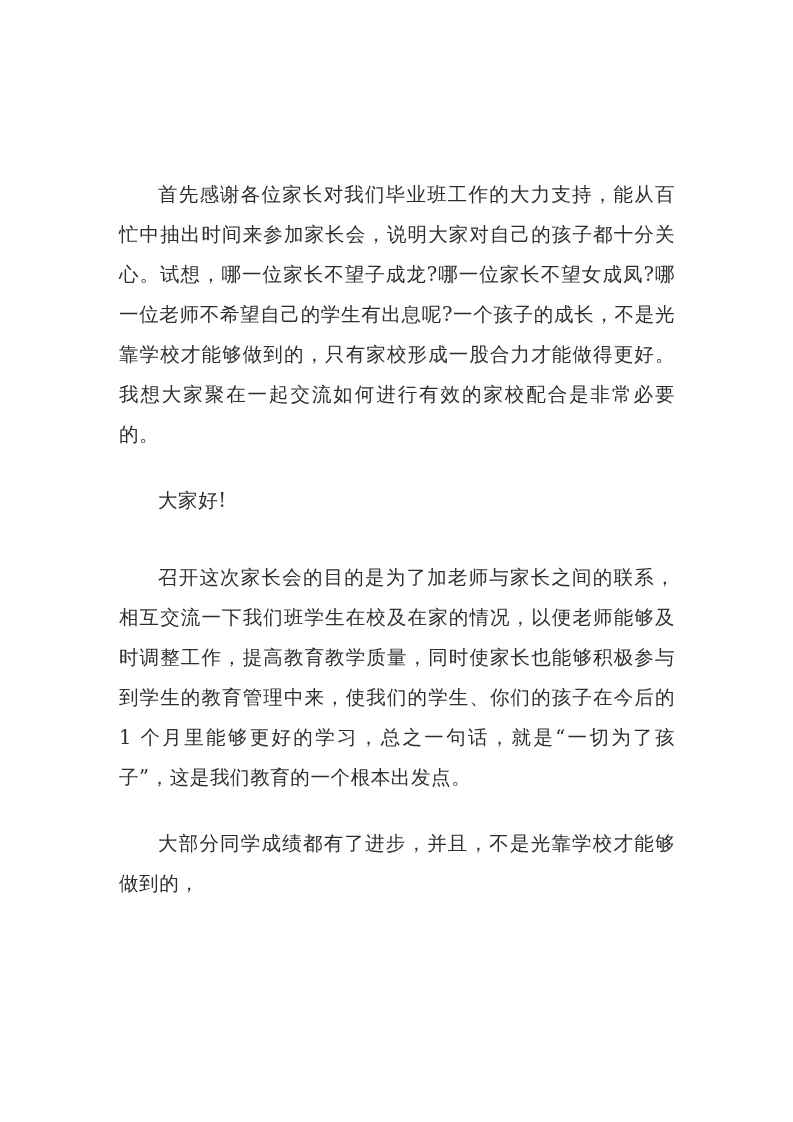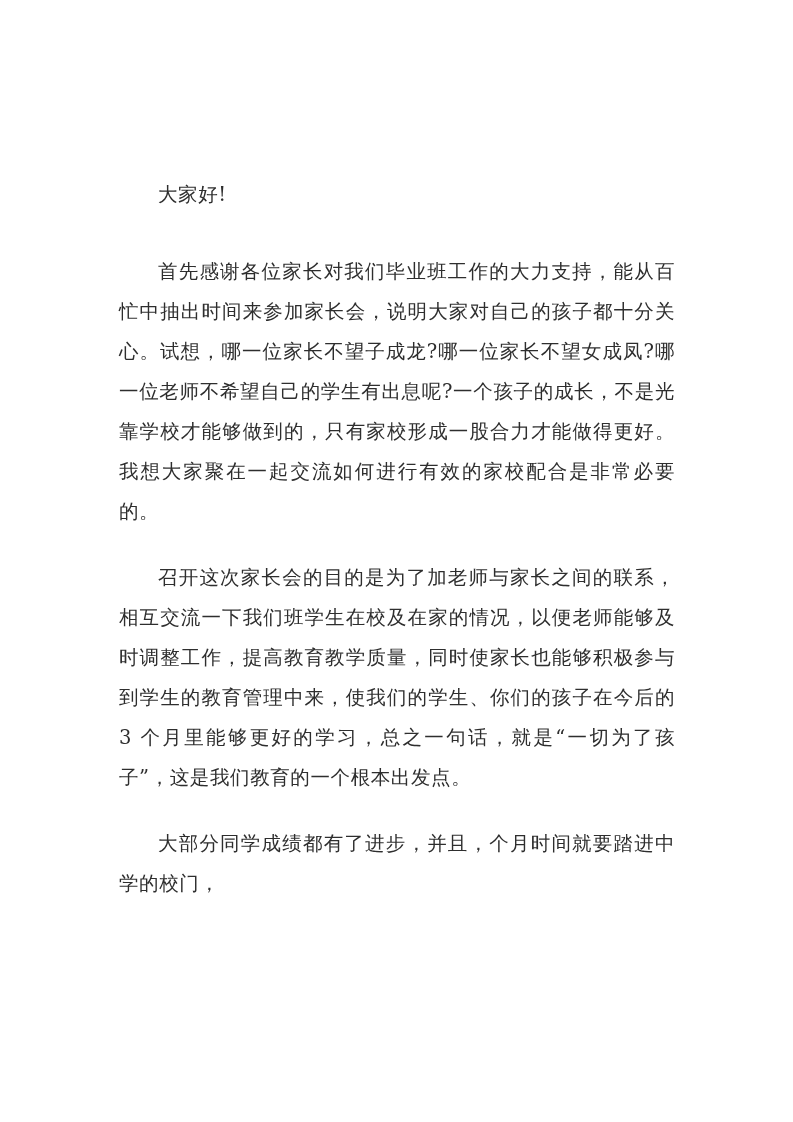--- a/index.html
+++ b/index.html
@@ -54,23 +54,23 @@
   .doc-body {
     filter: blur(0.18px);
   }
 </style>
 </head>
 <body>
 
 <div class="page">
   <div class="doc-body">
 
+    <p class="para">首先感谢各位家长对我们毕业班工作的大力支持，能从百忙中抽出时间来参加家长会，说明大家对自己的孩子都十分关心。试想，哪一位家长不望子成龙?哪一位家长不望女成凤?哪一位老师不希望自己的学生有出息呢?一个孩子的成长，不是光靠学校才能够做到的，只有家校形成一股合力才能做得更好。我想大家聚在一起交流如何进行有效的家校配合是非常必要的。</p>
+
     <p class="para greeting">大家好!</p>
 
-    <p class="para">首先感谢各位家长对我们毕业班工作的大力支持，能从百忙中抽出时间来参加家长会，说明大家对自己的孩子都十分关心。试想，哪一位家长不望子成龙?哪一位家长不望女成凤?哪一位老师不希望自己的学生有出息呢?一个孩子的成长，不是光靠学校才能够做到的，只有家校形成一股合力才能做得更好。我想大家聚在一起交流如何进行有效的家校配合是非常必要的。</p>
 
+    <p class="para">召开这次家长会的目的是为了加老师与家长之间的联系，相互交流一下我们班学生在校及在家的情况，以便老师能够及时调整工作，提高教育教学质量，同时使家长也能够积极参与到学生的教育管理中来，使我们的学生、你们的孩子在今后的 1 个月里能够更好的学习，总之一句话，就是“一切为了孩子”，这是我们教育的一个根本出发点。</p>
 
-    <p class="para">召开这次家长会的目的是为了加老师与家长之间的联系，相互交流一下我们班学生在校及在家的情况，以便老师能够及时调整工作，提高教育教学质量，同时使家长也能够积极参与到学生的教育管理中来，使我们的学生、你们的孩子在今后的 3 个月里能够更好的学习，总之一句话，就是“一切为了孩子”，这是我们教育的一个根本出发点。</p>
-
-    <p class="para">大部分同学成绩都有了进步，并且，个月时间就要踏进中学的校门，</p>
+    <p class="para">大部分同学成绩都有了进步，并且，不是光靠学校才能够做到的，</p>
 
   </div>
 </div>
 
 </body></html>

